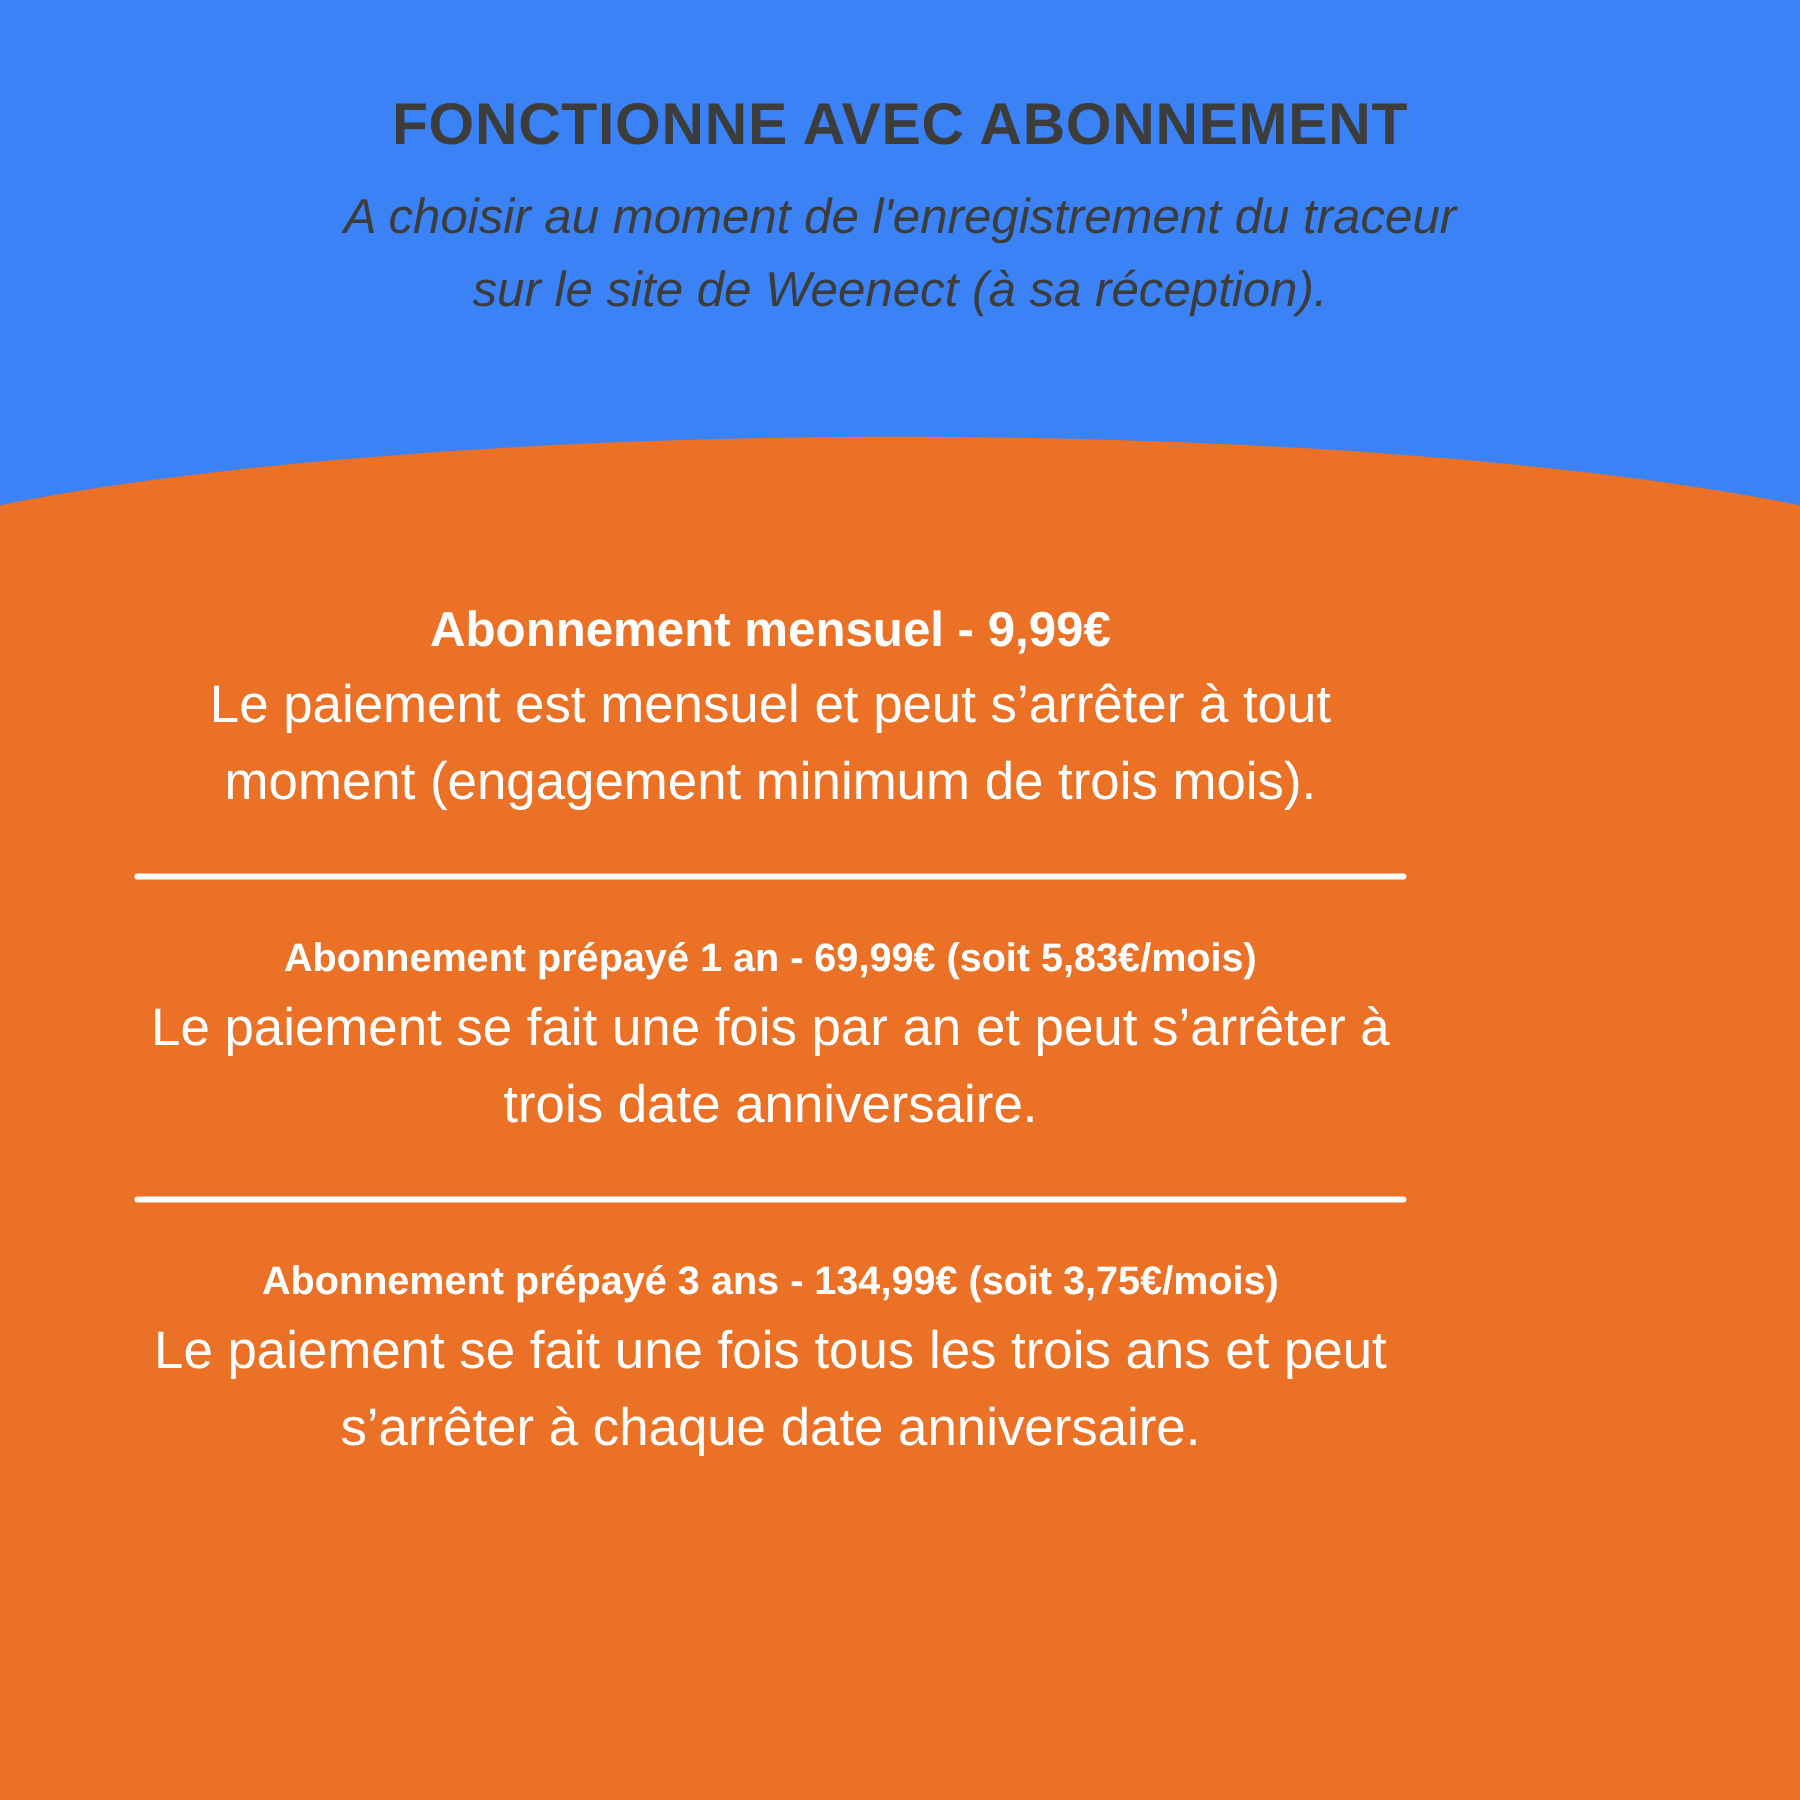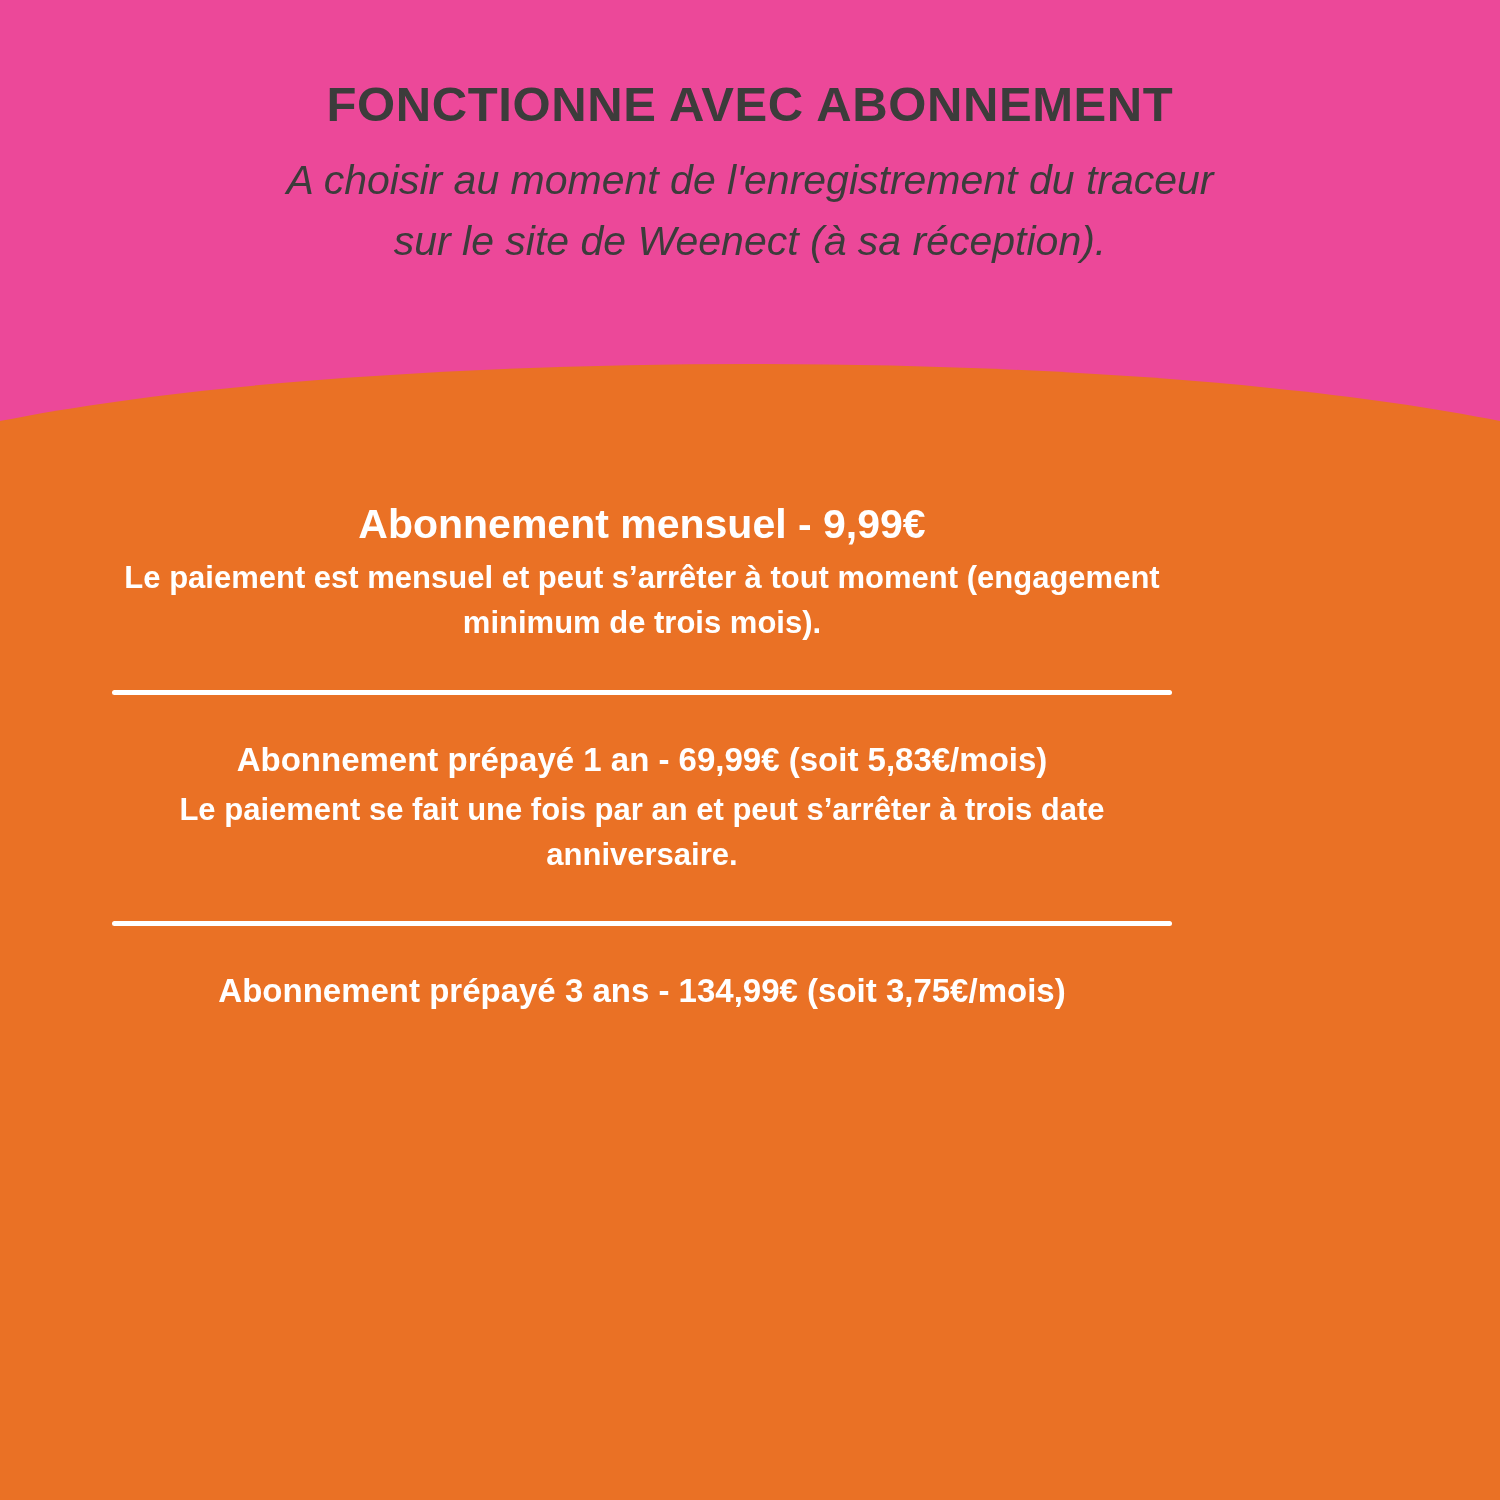--- a/index.html
+++ b/index.html
@@ -10,21 +10,21 @@
     width: 1500px;
     height: 1500px;
     background: #ffffff;
     font-family: "Liberation Sans", sans-serif;
     overflow: hidden;
   }
   .poster {
     position: relative;
     width: 1500px;
     height: 1500px;
-    background: #ec4899;
+    background: #3b82f6;
     overflow: hidden;
   }
 
   
   .header {
     position: absolute;
     top: 0;
     left: 0;
     width: 1500px;
     height: 400px;
@@ -90,22 +90,22 @@
   .plan {
     margin: 0;
   }
   .plan-title {
     font-size: 41px;
     font-weight: bold;
     line-height: 1.28;
     margin: 0 0 6px 0;
   }
   .plan-desc {
-    font-size: 31px;
-    font-weight: bold;
+    font-size: 44px;
+    font-weight: normal;
     line-height: 1.45;
     margin: 0;
     padding: 0 10px;
   }
 
   .divider {
     width: 1060px;
     height: 5px;
     background: #ffffff;
     border: 0;
@@ -148,18 +148,19 @@
 
       <div class="plan plan-2">
         <div class="plan-title">Abonnement prépayé 1 an - 69,99€ (soit 5,83€/mois)</div>
         <div class="plan-desc">Le paiement se fait une fois par an et peut s’arrêter à trois date anniversaire.</div>
       </div>
 
       <hr class="divider">
 
       <div class="plan plan-3">
         <div class="plan-title">Abonnement prépayé 3 ans - 134,99€ (soit 3,75€/mois)</div>
+        <div class="plan-desc">Le paiement se fait une fois tous les trois ans et peut s’arrêter à chaque date anniversaire.</div>
       </div>
 
     </div>
   </div>
 
 </div>
 
 </body></html>

